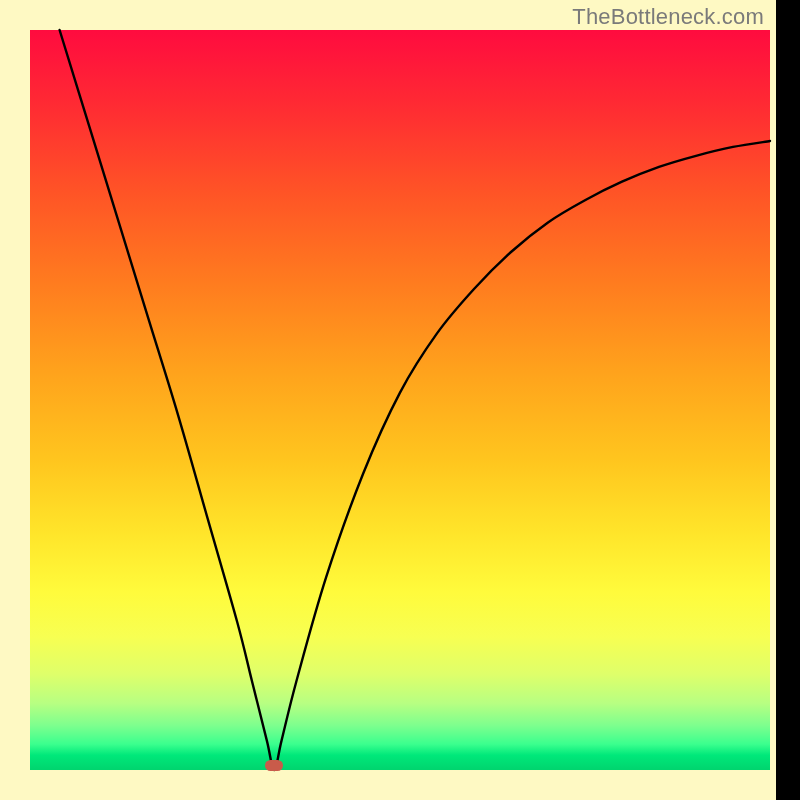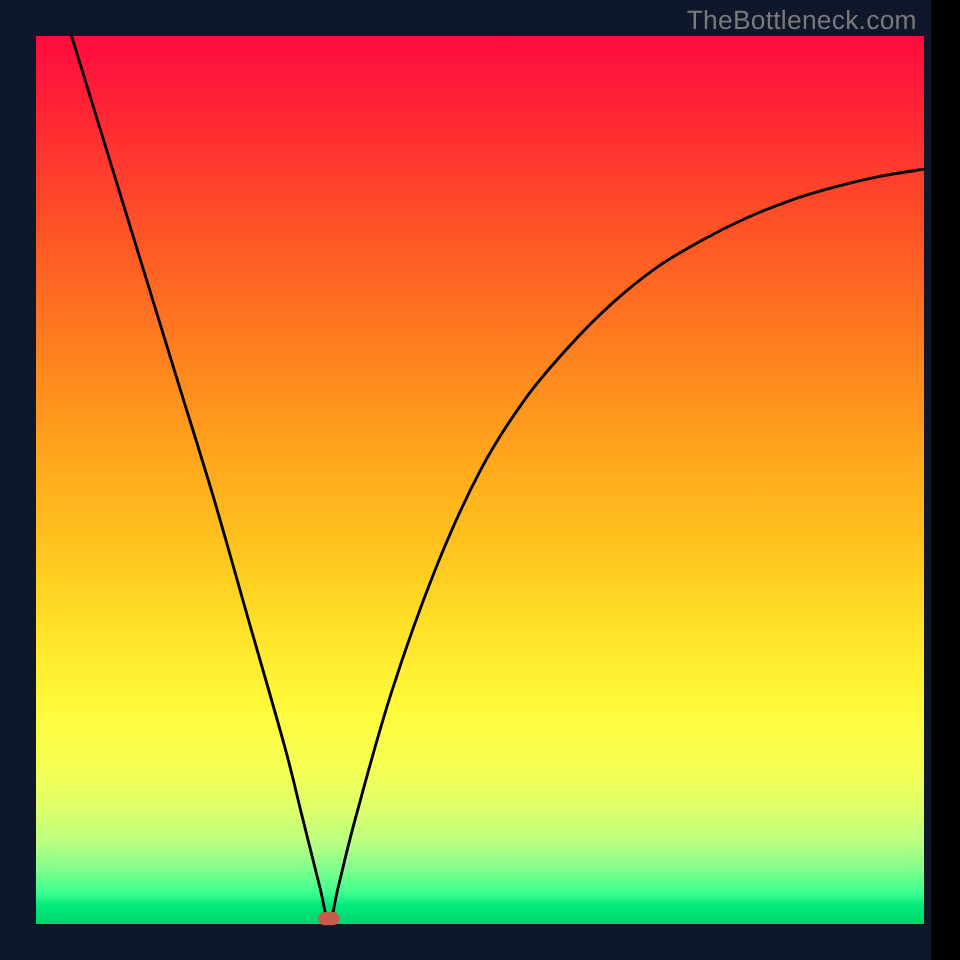--- a/index.html
+++ b/index.html
@@ -10,21 +10,21 @@
     background: #000;
     font-family: Arial, Helvetica, sans-serif;
     overflow: hidden;
   }
   .frame {
     position: absolute;
     left: 0;
     top: 0;
     width: 776px;
     height: 800px;
-    background: #0f172a;
+    background: #fef9c3;
   }
   .plot-area {
     position: absolute;
     left: 30px;
     top: 30px;
     width: 740px;
     height: 740px;
     background: linear-gradient(
       to bottom,
       #ff0b3f 0%,

